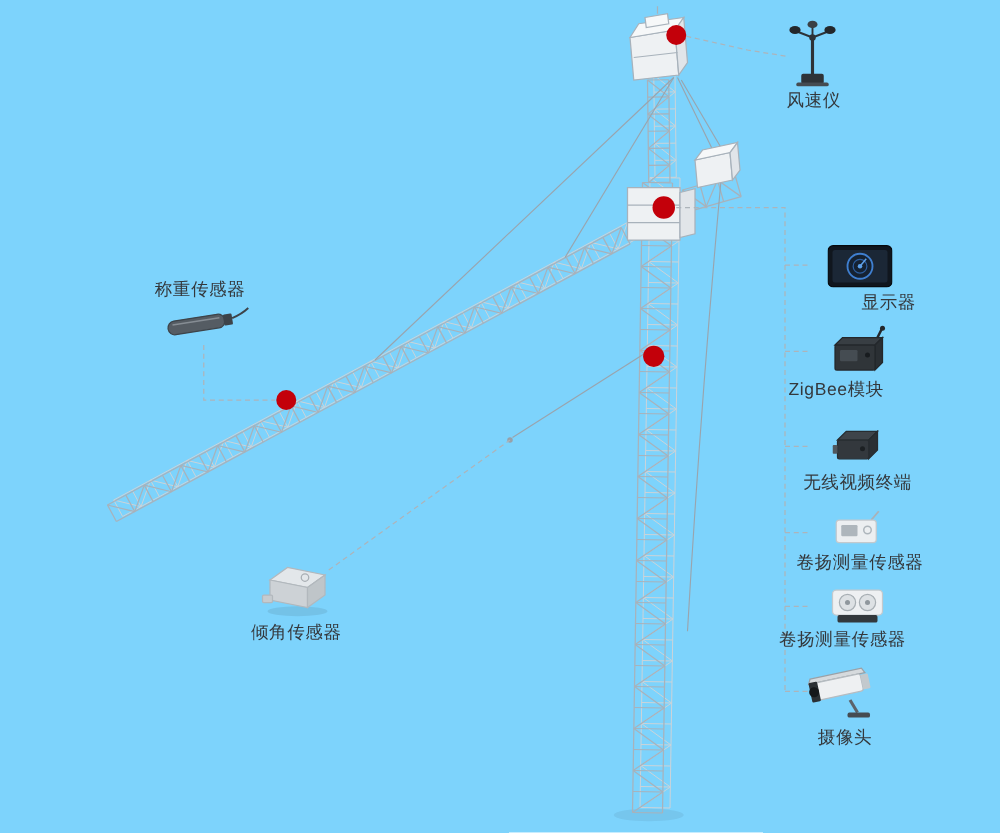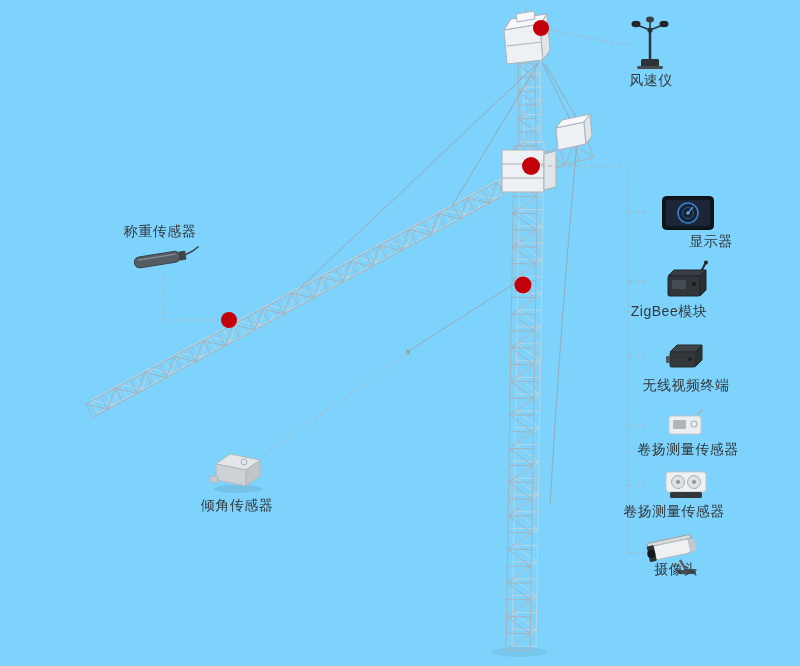--- a/index.html
+++ b/index.html
@@ -447,15 +447,15 @@
         <path d="M4,8 L46,8 L48,12 L2,12 Z" fill="#d6dadd" stroke="#9aa1a7" stroke-width="1"></path>
         <rect x="6" y="12" width="38" height="14" rx="2" fill="#eef0f2" stroke="#b6bcc1" stroke-width="1"></rect>
         <rect x="2" y="11" width="7" height="16" rx="1" fill="#2b3034"></rect>
         <circle cx="5" cy="19" r="4" fill="#15181b"></circle>
         <rect x="44" y="13" width="6" height="12" rx="1" fill="#c3c9cd"></rect>
       </g>
       <line x1="34" y1="30" x2="40" y2="40" stroke="#5c636a" stroke-width="2.5"></line>
       <rect x="32" y="40" width="18" height="4" rx="1.5" fill="#454c52"></rect>
     </svg>
   </div>
-  <div class="label" style="left:676px;top:561px">摄像头</div>
+  <div class="label" style="left:676px;top:581px">摄像头</div>
 
 </div>
 
 </body></html>

